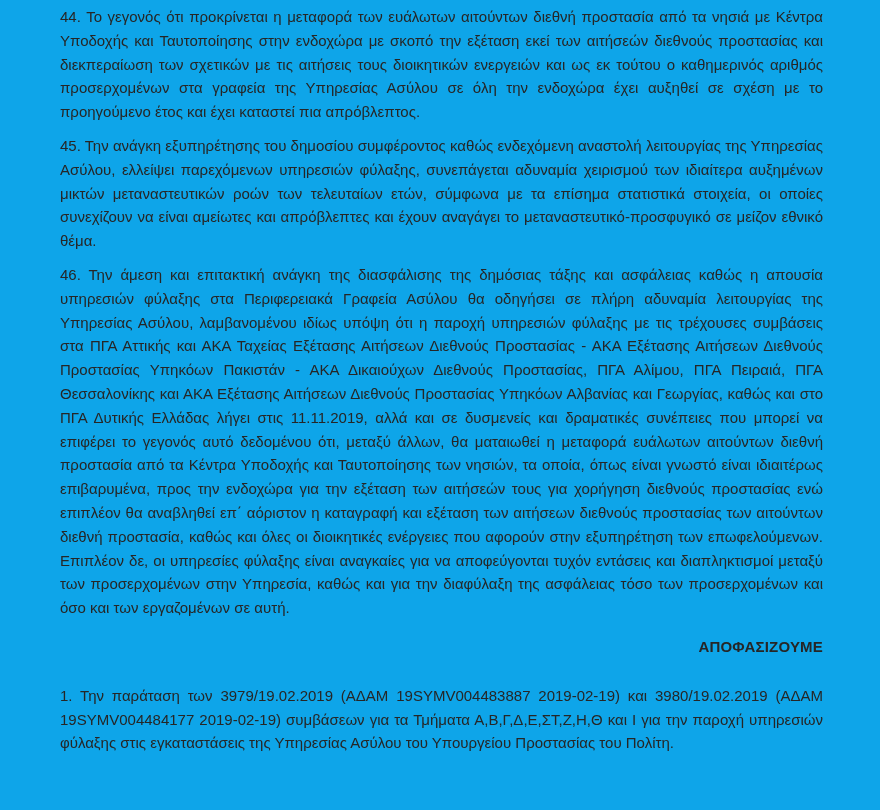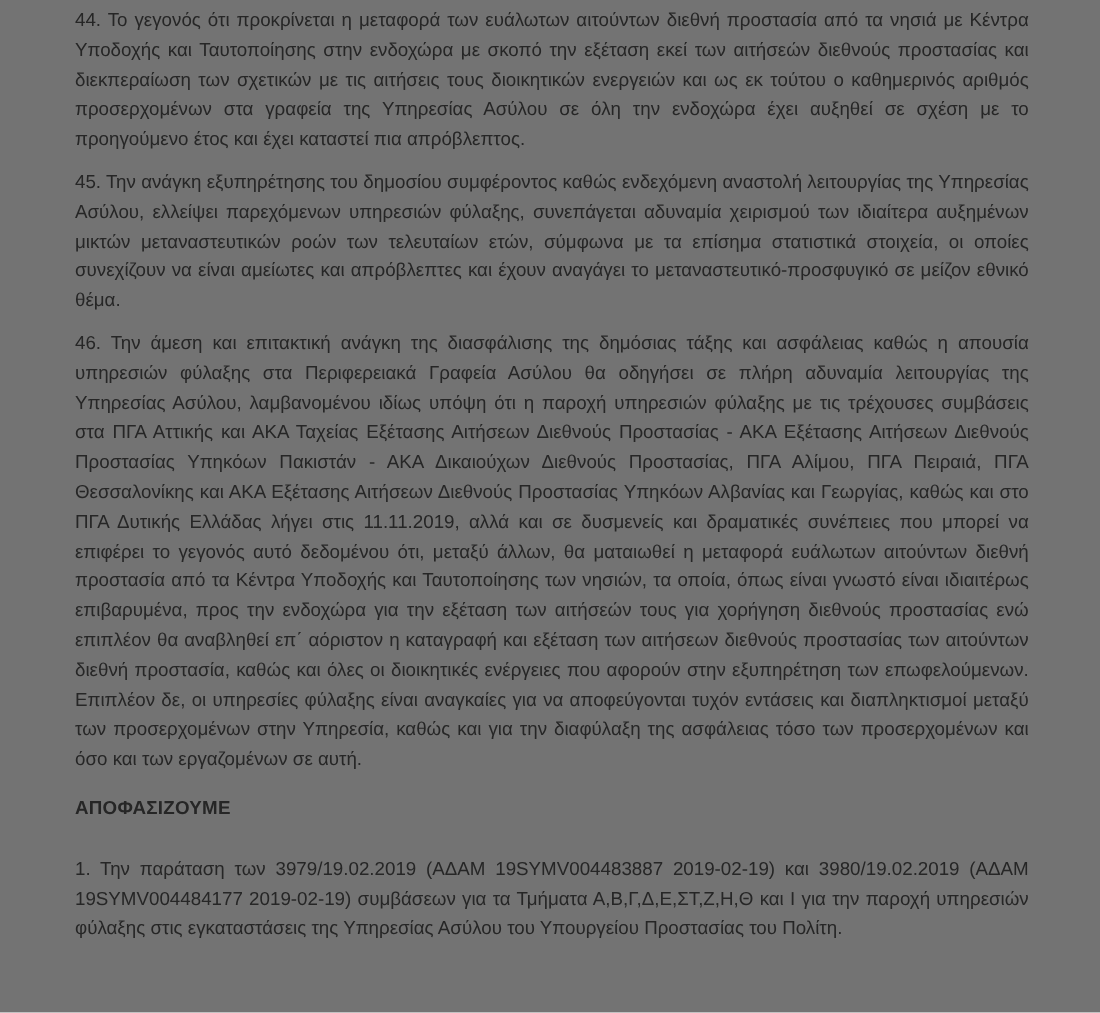--- a/index.html
+++ b/index.html
@@ -5,39 +5,39 @@
     html, body {
       margin: 0;
       padding: 0;
       background: #ffffff;
     }
     .page {
       width: 880px;
       height: 810px;
       box-sizing: border-box;
       padding: 5px 57px 0 60px;
-      background: #737373;
+      background: #0ea5e9;
       font-family: "Liberation Sans", "DejaVu Sans", sans-serif;
       font-size: 15px;
       line-height: 23.8px;
       color: #262626;
       overflow: hidden;
     }
     .para {
       margin: 0;
       text-align: justify;
       text-justify: inter-word;
     }
     .para + .para {
       margin-top: 10px;
     }
     .decision-heading {
       font-size: 15px;
       font-weight: bold;
-      text-align: left;
+      text-align: right;
       margin: 15px 0 25px 0;
       letter-spacing: 0.2px;
     }
   </style>
 </head>
 <body>
 
 <div class="page">
   <p class="para">44. Το γεγονός ότι προκρίνεται η μεταφορά των ευάλωτων αιτούντων διεθνή προστασία από τα νησιά με Κέντρα Υποδοχής και Ταυτοποίησης στην ενδοχώρα με σκοπό την εξέταση εκεί των αιτήσεών διεθνούς προστασίας και διεκπεραίωση των σχετικών με τις αιτήσεις τους διοικητικών ενεργειών και ως εκ τούτου ο καθημερινός αριθμός προσερχομένων στα γραφεία της Υπηρεσίας Ασύλου σε όλη την ενδοχώρα έχει αυξηθεί σε σχέση με το προηγούμενο έτος και έχει καταστεί πια απρόβλεπτος.</p>
 

